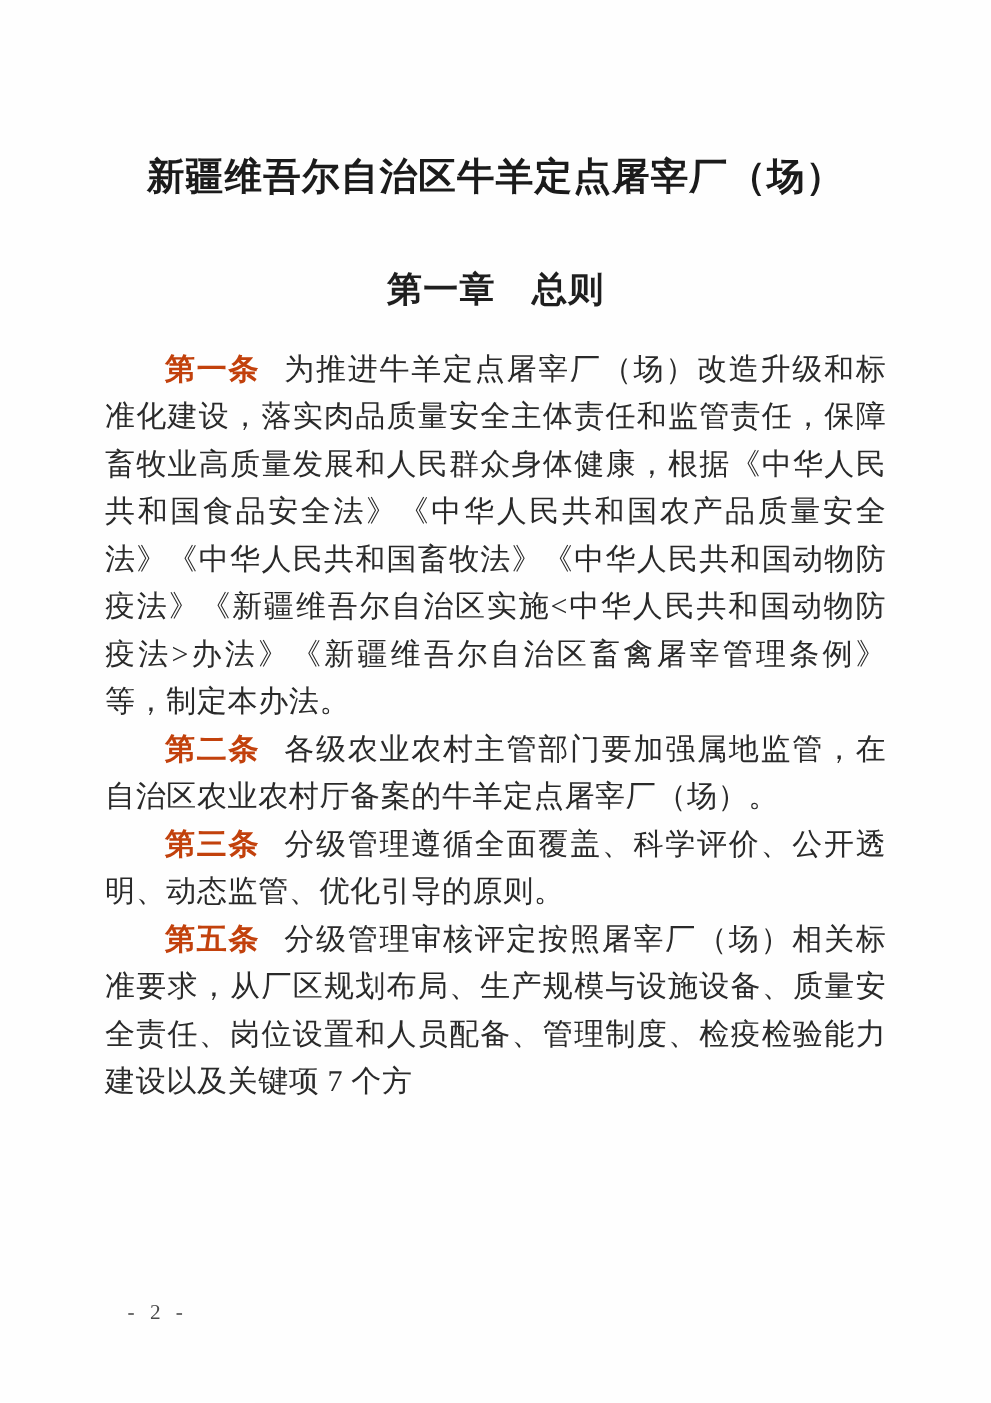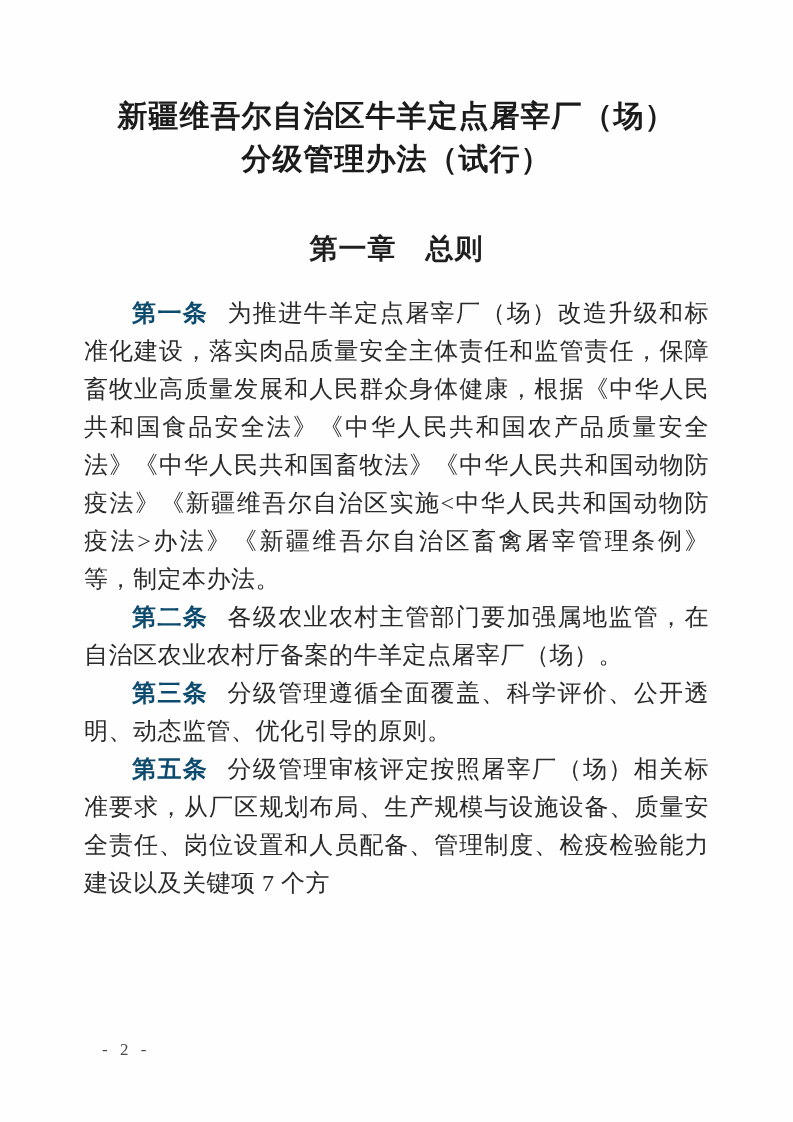--- a/index.html
+++ b/index.html
@@ -13,21 +13,21 @@
     width: 793px;
     height: 1122px;
     background: #fefefe;
     color: #262626;
     overflow: hidden;
   }
   .content {
     padding: 0 84px;
   }
   .doc-title {
-    margin-top: 94px;
+    margin-top: 120px;
     text-align: center;
     font-size: 30px;
     font-weight: 700;
     line-height: 43px;
     letter-spacing: 1px;
     color: #1b1b1b;
   }
   .chapter-heading {
     margin-top: 50px;
     text-align: center;
@@ -42,41 +42,40 @@
     line-height: 38px;
     letter-spacing: 0.5px;
     text-align: justify;
     color: #2a2a2a;
   }
   .article {
     text-indent: 2em;
   }
   .article-label {
     font-weight: 700;
-    color: #0c4a6e;
+    color: #c2410c;
     margin-right: 0.8em;
   }
   .page-number {
     position: absolute;
     left: 102px;
     top: 1040px;
     font-size: 17px;
     letter-spacing: 4px;
     color: #4a4a4a;
   }
 </style>
 </head>
 <body>
 
 <div class="page">
   <div class="content">
 
     <div class="doc-title">
       <div>新疆维吾尔自治区牛羊定点屠宰厂（场）</div>
-      <div>分级管理办法（试行）</div>
     </div>
 
     <div class="chapter-heading">第一章　总则</div>
 
     <div class="body-text">
 
       <p class="article">
         <span class="article-label">第一条</span><span>为推进牛羊定点屠宰厂（场）改造升级和标准化建设，落实肉品质量安全主体责任和监管责任，保障畜牧业高质量发展和人民群众身体健康，根据《中华人民共和国食品安全法》《中华人民共和国农产品质量安全法》《中华人民共和国畜牧法》《中华人民共和国动物防疫法》《新疆维吾尔自治区实施&lt;中华人民共和国动物防疫法&gt;办法》《新疆维吾尔自治区畜禽屠宰管理条例》等，制定本办法。</span>
       </p>
 

